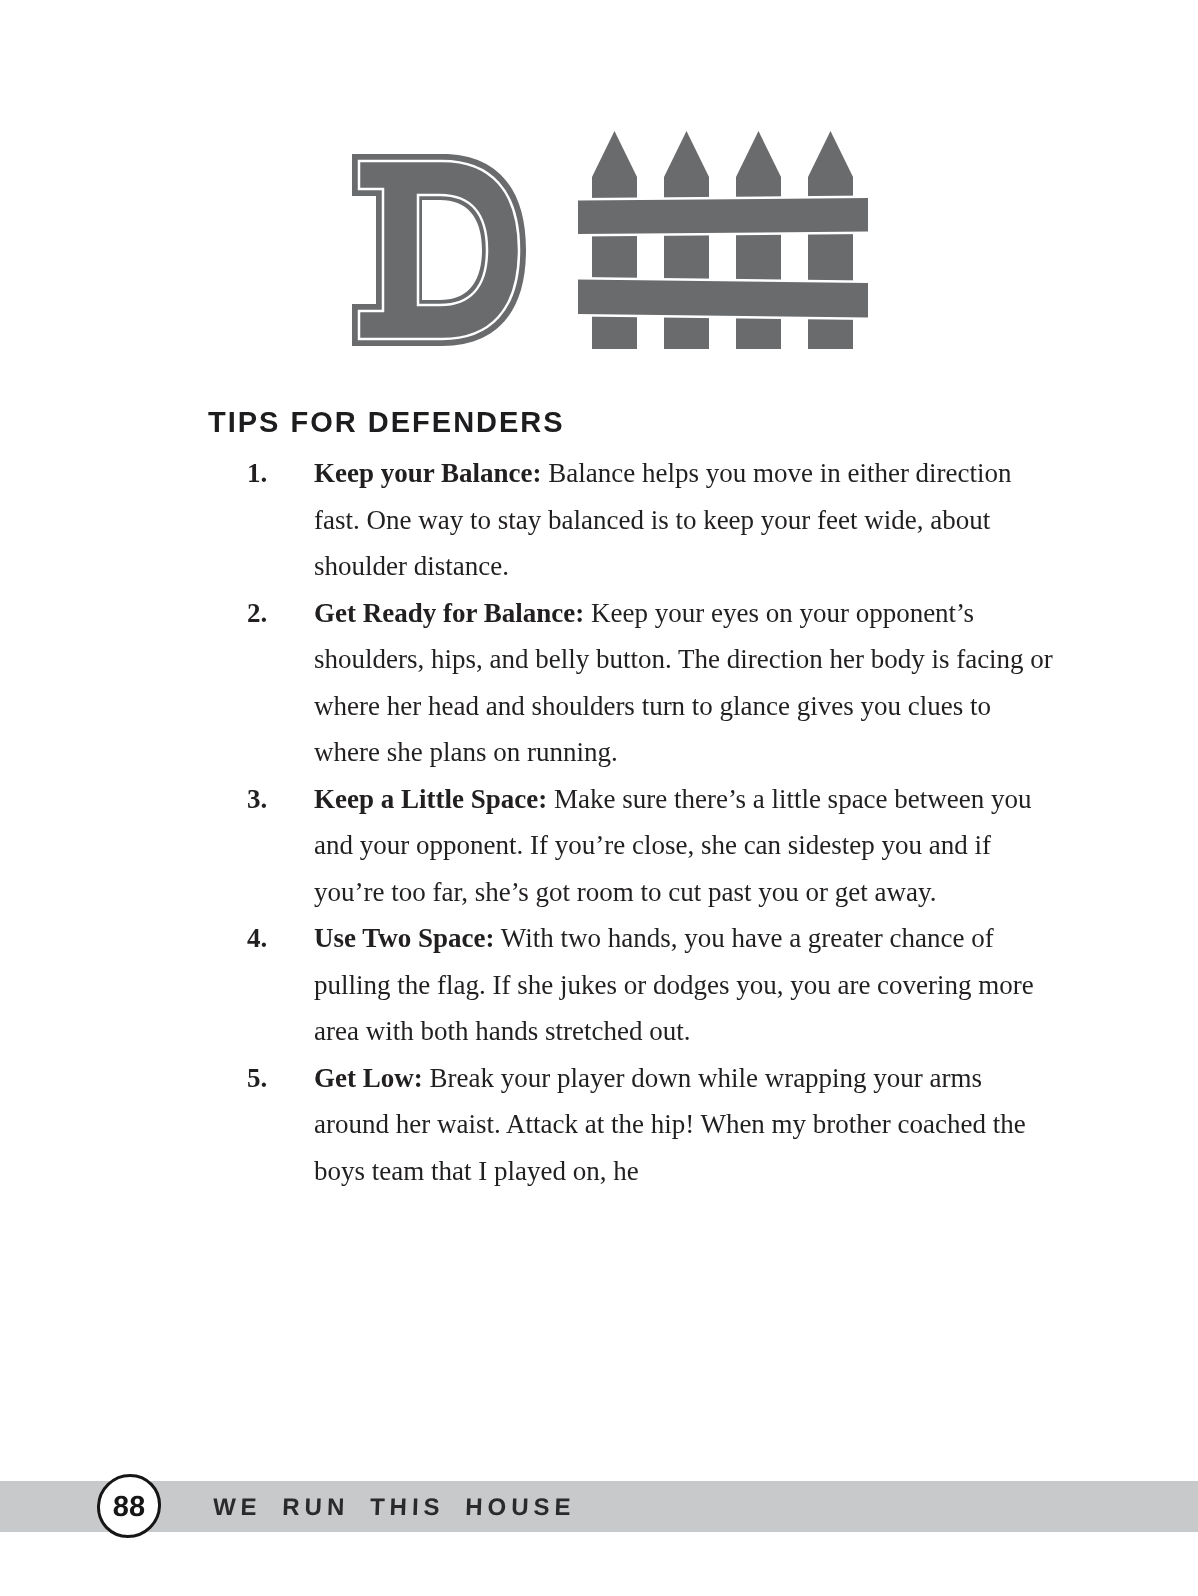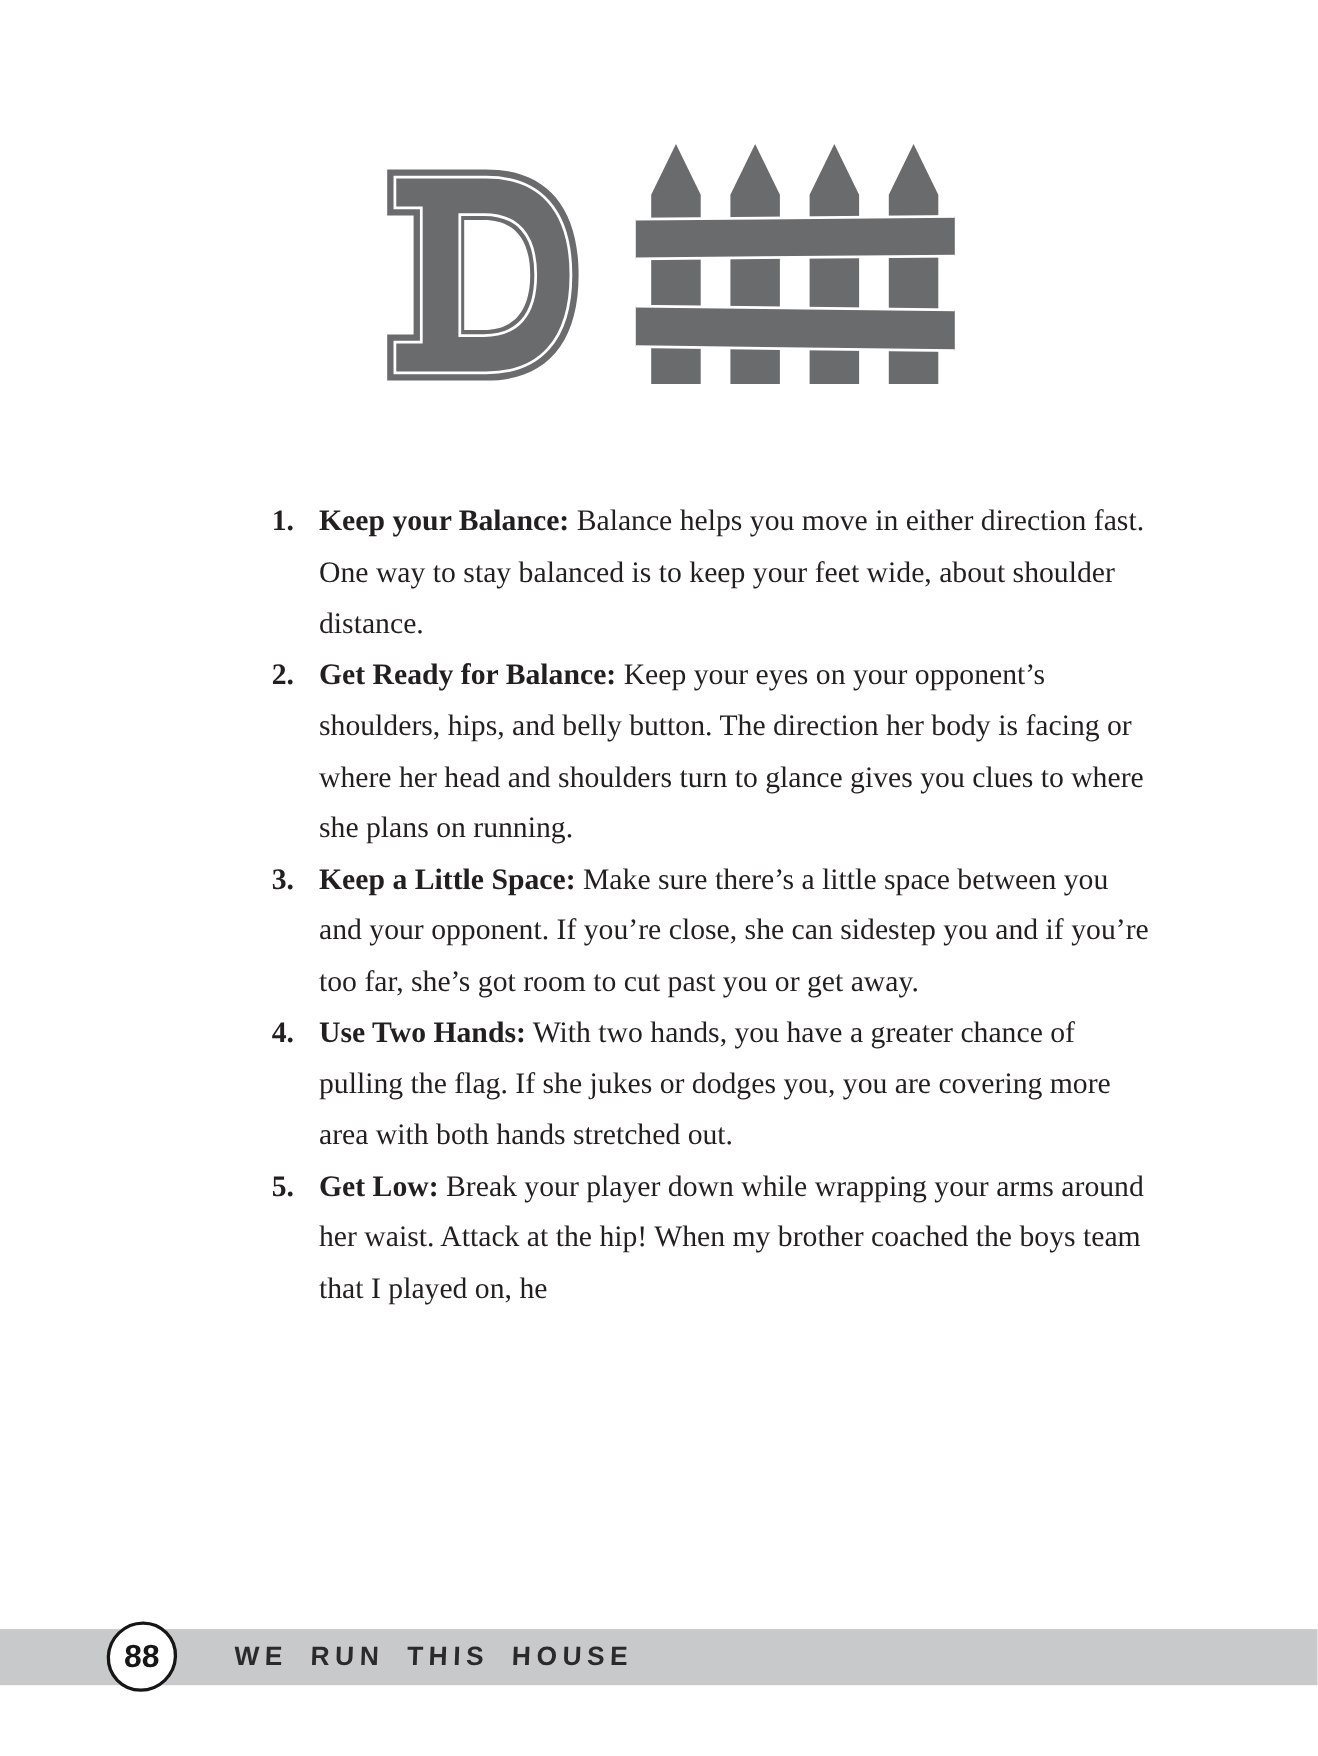--- a/index.html
+++ b/index.html
@@ -32,21 +32,21 @@
     width:810px; list-style:none;
   }
   .tip {
     display:flex; align-items:flex-start;
     font-size:27px; line-height:46.5px;
   }
   .tip-num {
     flex:none; width:43px;
     font-weight:700;
   }
-  .tip-text { width:755px; }
+  .tip-text { width:755px;margin-left:24px; }
   .tip-title { font-weight:700; }
 
   
   .footer-band {
     position:absolute; left:0; top:1481px;
     width:100%; height:51px;
     background:#c8c9ca;
   }
   .page-badge {
     position:absolute; left:97px; top:1474px;
@@ -88,37 +88,38 @@
       <path fill="#6a6b6d" d="M 36.5,0 L 59,46 L 59,218 L 14,218 L 14,46 Z"></path>
       <path fill="#6a6b6d" d="M 108.5,0 L 131,46 L 131,218 L 86,218 L 86,46 Z"></path>
       <path fill="#6a6b6d" d="M 180.5,0 L 203,46 L 203,218 L 158,218 L 158,46 Z"></path>
       <path fill="#6a6b6d" d="M 252.5,0 L 275,46 L 275,218 L 230,218 L 230,46 Z"></path>
 
       <rect x="-2" y="67" width="294" height="36" fill="#6a6b6d" stroke="#ffffff" stroke-width="2.5" transform="rotate(-0.5 145 85)"></rect>
       <rect x="-2" y="149" width="294" height="37" fill="#6a6b6d" stroke="#ffffff" stroke-width="2.5" transform="rotate(0.7 145 167)"></rect>
     </svg>
   </div>
 
+  <h1 class="heading">TIPS FOR DEFENDERS</h1>
 
   <ol class="tips">
     <li class="tip">
       <span class="tip-num">1.</span>
       <p class="tip-text"><span class="tip-title">Keep your Balance:</span> <span>Balance helps you move in either direction fast. One way to stay balanced is to keep your feet wide, about shoulder distance.</span></p>
     </li>
     <li class="tip">
       <span class="tip-num">2.</span>
       <p class="tip-text"><span class="tip-title">Get Ready for Balance:</span> <span>Keep your eyes on your opponent’s shoulders, hips, and belly button. The direction her body is facing or where her head and shoulders turn to glance gives you clues to where she plans on running.</span></p>
     </li>
     <li class="tip">
       <span class="tip-num">3.</span>
       <p class="tip-text"><span class="tip-title">Keep a Little Space:</span> <span>Make sure there’s a little space between you and your opponent. If you’re close, she can sidestep you and if you’re too far, she’s got room to cut past you or get away.</span></p>
     </li>
     <li class="tip">
       <span class="tip-num">4.</span>
-      <p class="tip-text"><span class="tip-title">Use Two Hands:</span> <span>With two hands, you have a greater chance of pulling the flag. If she jukes or dodges you, you are covering more area with both hands stretched out.</span></p>
+      <p class="tip-text"><span class="tip-title">Use Two Space:</span> <span>With two hands, you have a greater chance of pulling the flag. If she jukes or dodges you, you are covering more area with both hands stretched out.</span></p>
     </li>
     <li class="tip">
       <span class="tip-num">5.</span>
       <p class="tip-text"><span class="tip-title">Get Low:</span> <span>Break your player down while wrapping your arms around her waist. Attack at the hip! When my brother coached the boys team that I played on, he</span></p>
     </li>
   </ol>
 
   <div class="footer-band"></div>
   <div class="page-badge">
     <span>88</span>

